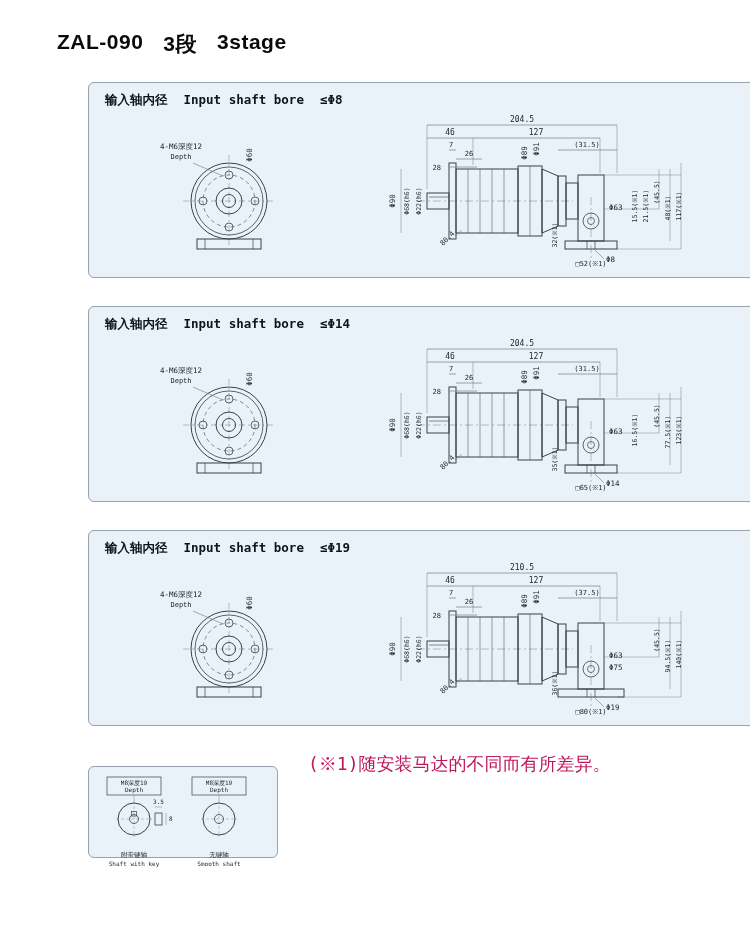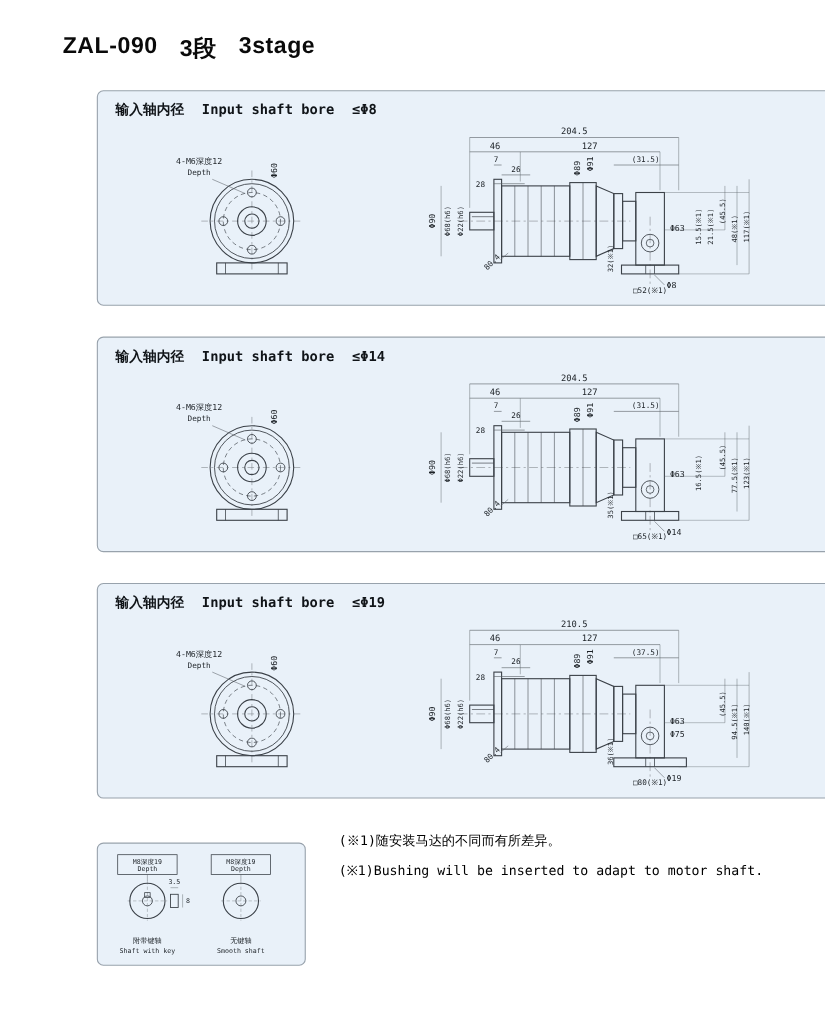--- a/index.html
+++ b/index.html
@@ -6,24 +6,24 @@
   .page{position:relative;width:750px;height:927px;background:#ffffff;overflow:hidden;
         font-family:"Liberation Sans",sans-serif;}
   .title{position:absolute;left:57px;top:30px;margin:0;font-size:21px;font-weight:bold;
          color:#0a0a0a;letter-spacing:0.5px;display:flex;gap:20px;
          font-family:"Liberation Sans",sans-serif;}
   .panel{position:absolute;left:88px;width:702px;height:196px;background:#e9f1f9;
          border:1px solid #98a2ac;border-radius:6px;box-sizing:border-box;}
   .panel-header{padding:9px 0 0 16px;font-weight:bold;font-size:12.5px;color:#101418;
                 display:flex;gap:16px;font-family:"DejaVu Sans Mono",monospace;}
   svg.drawing{position:absolute;left:0;top:26px;display:block;}
-  .panel.mini{left:88px;top:766px;width:190px;height:112px;}
+  .panel.mini{left:88px;top:766px;width:190px;height:92px;}
   svg.mini-drawing{position:absolute;left:0;top:4px;display:block;}
-  .notes{position:absolute;left:308px;top:756px;width:420px;color:#000000;
-         font-family:"DejaVu Sans Mono",monospace;font-size:12px;}
+  .notes{position:absolute;left:308px;top:756px;width:420px;color:#be185d;
+         font-family:"DejaVu Sans Mono",monospace;font-size:18px;}
   .note{line-height:16px;margin-bottom:11px;}
   .note.gap{margin-top:27px;}
   svg text{font-family:"DejaVu Sans Mono",monospace;fill:#1c2126;}
 </style>
 </head>
 <body>
 
 <div class="page">
 
   <h1 class="title">
@@ -329,16 +329,15 @@
         <line x1="130" y1="30" x2="130" y2="66" stroke="#7a8086" stroke-width="0.4" stroke-dasharray="3 2"></line>
         <circle cx="130" cy="48" r="16" fill="none" stroke="#3b4148" stroke-width="1" stroke-dasharray="none"></circle>
         <circle cx="130" cy="48" r="4.5" fill="none" stroke="#3b4148" stroke-width="0.8" stroke-dasharray="none"></circle>
         <text x="130" y="86" text-anchor="middle" font-size="6.5" fill="#1c2126">无键轴</text>
         <text x="130" y="95" text-anchor="middle" font-size="6" fill="#1c2126">Smooth shaft</text>
       </svg>
   </section>
 
   <div class="notes">
     <div class="note">(※1)随安装马达的不同而有所差异。</div>
-    <div class="note">(※1)Bushing will be inserted to adapt to motor shaft.</div>
   </div>
 
 </div>
 
 </body></html>

